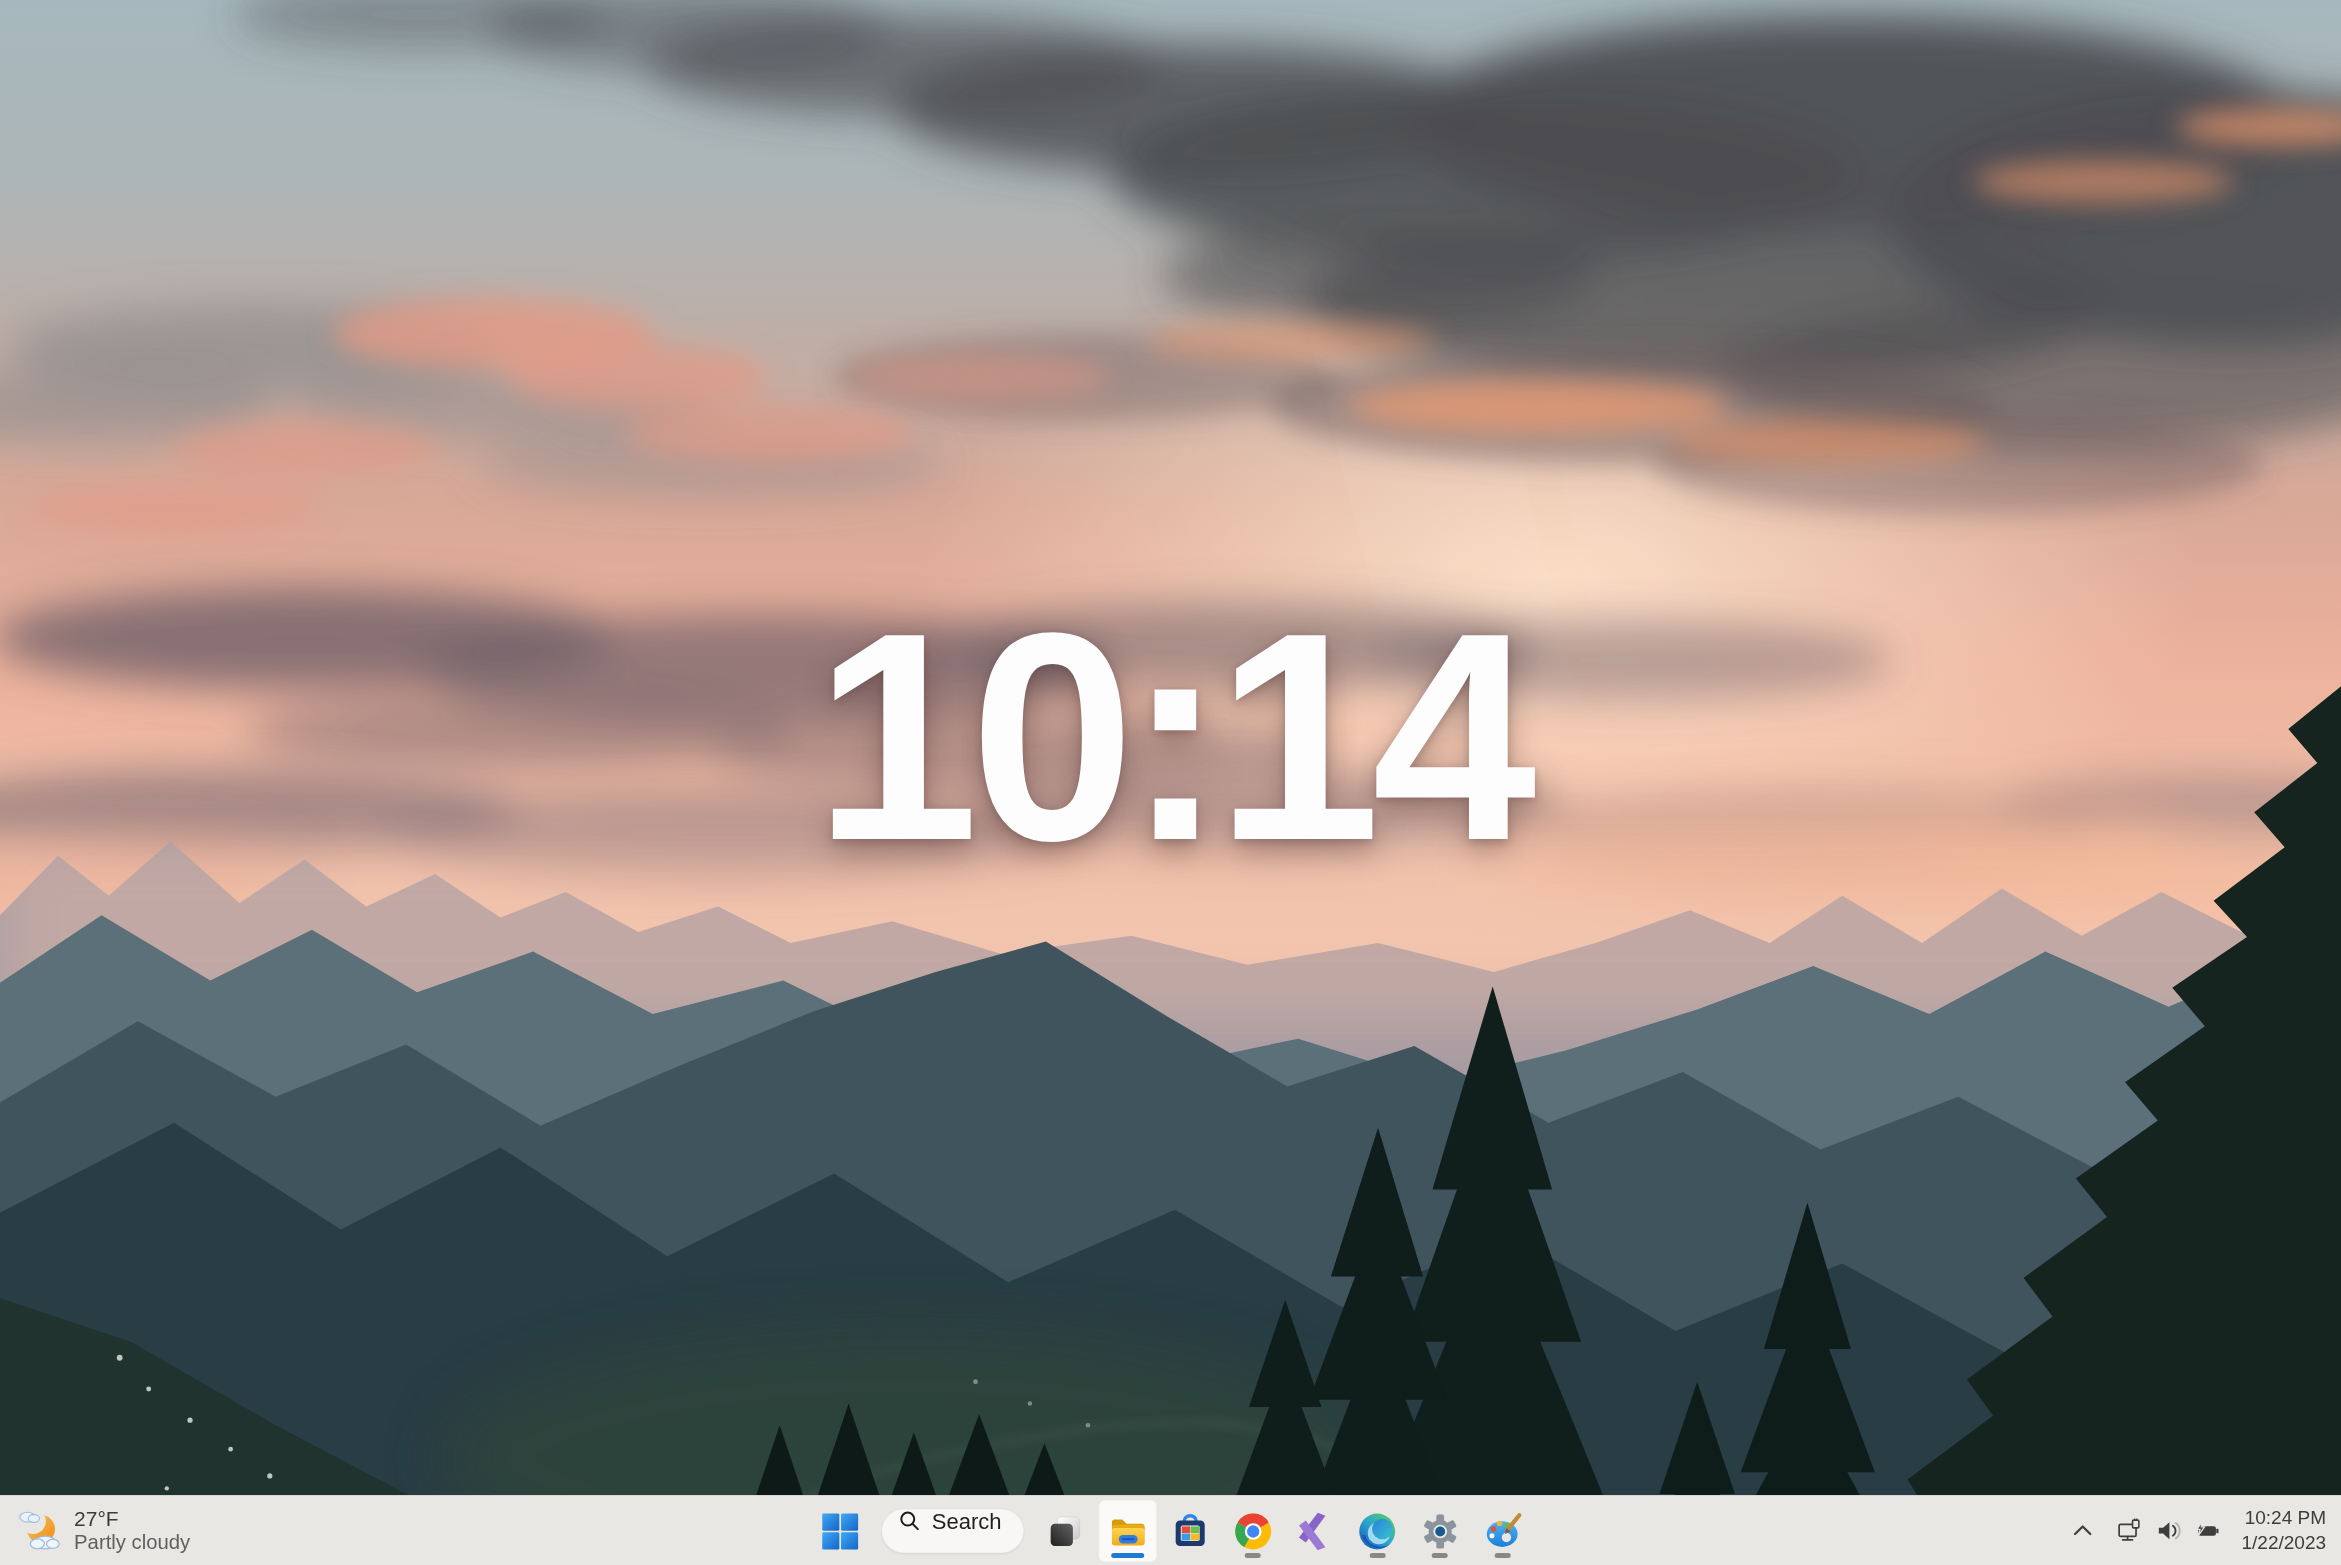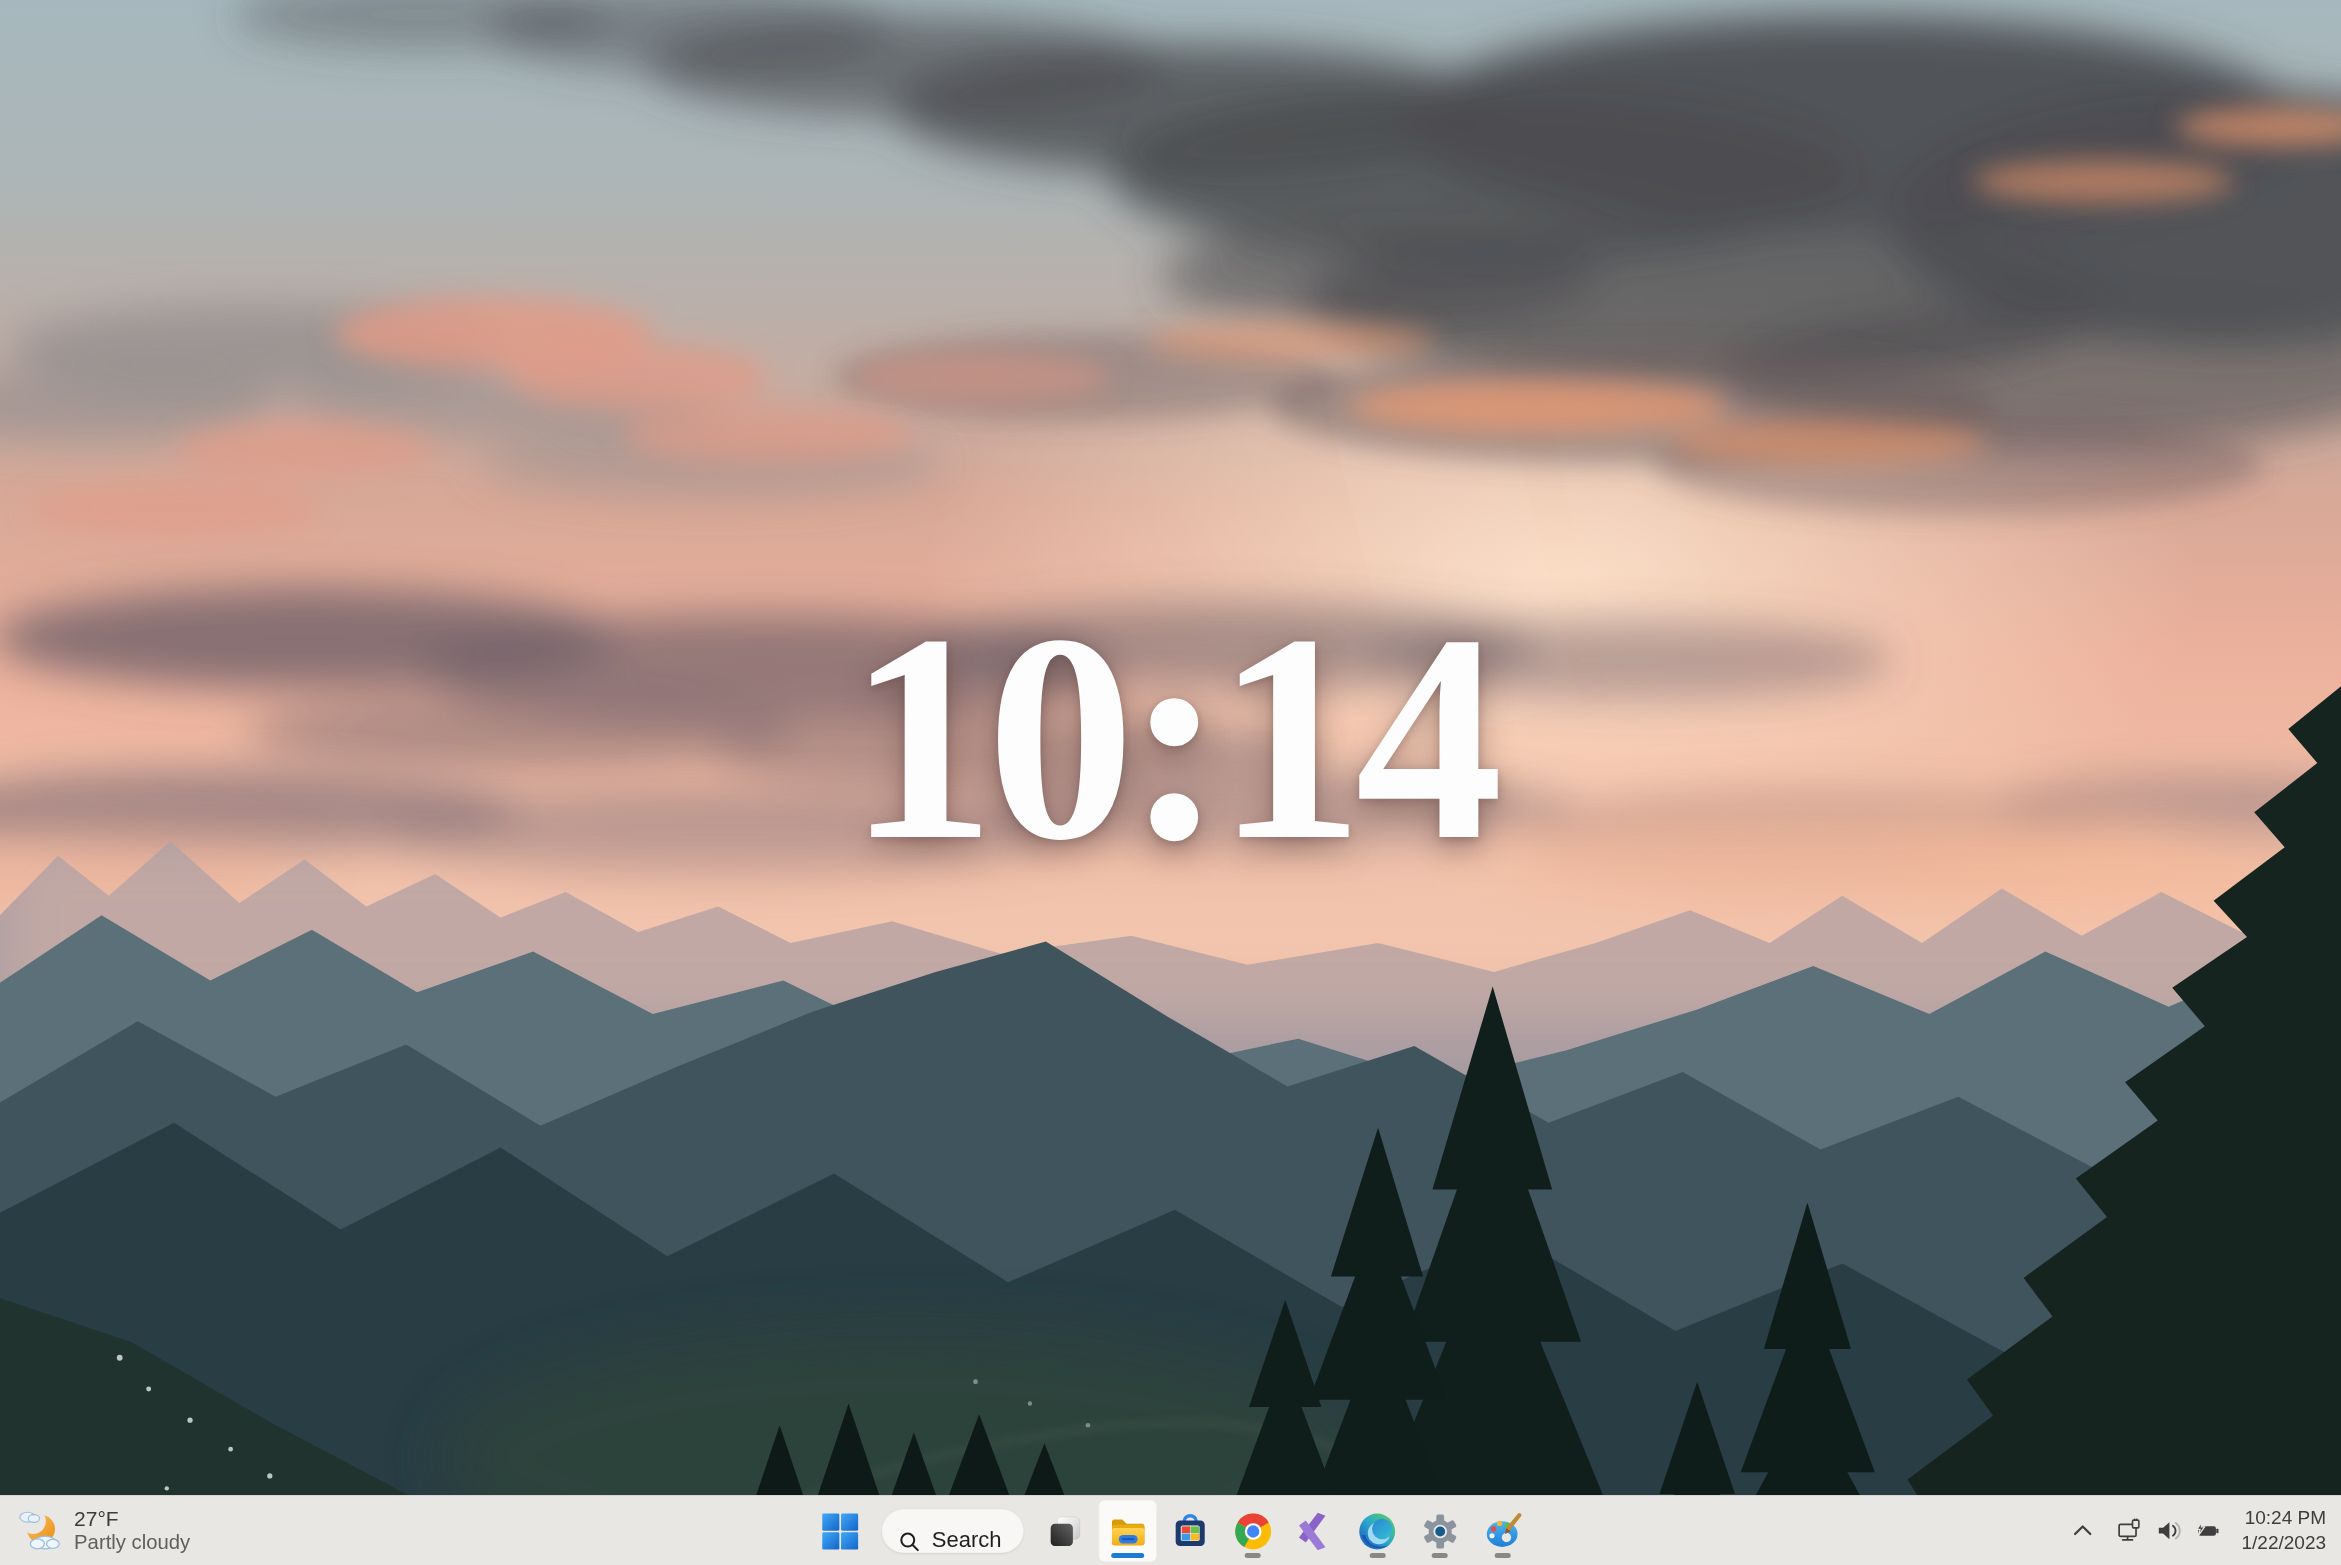--- a/index.html
+++ b/index.html
@@ -2,21 +2,21 @@
 <html style="font-size:11.6px"><head>
 <meta charset="utf-8">
 <style>
   html,body{margin:0;padding:0;background:#000;}
   body{width:2342px;height:1566px;overflow:hidden;font-family:"Liberation Sans",sans-serif;}
   .desktop{position:relative;width:2342px;height:1566px;overflow:hidden;}
   svg.wallpaper{position:absolute;inset:0;display:block;}
 
   
   .clock-row{position:absolute;top:589px;left:0;width:100%;display:flex;justify-content:center;align-items:baseline;
-    font-family:Liberation Serif, serif;font-weight:700;pointer-events:none;}
+    font-family:Liberation Sans, sans-serif;font-weight:700;pointer-events:none;}
   .clock-time{font-size:296px;line-height:1;letter-spacing:-8.7px;color:#fdfdfd;
     text-shadow:0 11.6px 32px rgba(70,45,45,.38),0 2.9px 8.7px rgba(80,50,50,.28);}
   .clock-period{font-size:239px;line-height:1;margin-left:20.3px;letter-spacing:-2.9px;color:rgba(255,255,255,.44);}
   .date-pill{position:absolute;top:873px;left:50%;transform:translateX(-50%);
     background:rgba(74,71,77,.55);border-radius:11.6px;padding:7.3px 26px 11.6px;
     font-family:"DejaVu Serif",serif;font-weight:700;font-size:41px;letter-spacing:1.5px;color:#eceaec;
     text-shadow:0 1.5px 5.8px rgba(0,0,0,.3);white-space:nowrap;}
 
   
   .taskbar{position:absolute;left:0;right:0;bottom:0;height:70px;background:#e9e7e4;
@@ -32,21 +32,21 @@
     display:flex;align-items:center;gap:4.4px;}
   .tb-btn{width:58px;height:62px;display:flex;align-items:center;justify-content:center;
     border-radius:5.8px;position:relative;flex:0 0 auto;}
   .tb-btn svg{width:41px;height:41px;}
   .tb-btn.active{background:#fbfaf8;box-shadow:inset 0 0 0 0.7px rgba(0,0,0,.05);}
   .indicator{display:none;position:absolute;bottom:3.6px;left:50%;transform:translateX(-50%);
     width:16px;height:5.1px;border-radius:2.9px;background:#8a8884;}
   .tb-btn.running .indicator{display:block;}
   .tb-btn.active .indicator{width:33px;background:#1f7ad4;}
   .search-pill{height:44px;margin:0 8.7px;padding:0 22px 0 16px;background:#f8f7f5;border-radius:22px;
-    display:flex;align-items:flex-end;gap:11px;box-shadow:0 0.7px 2.2px rgba(0,0,0,.10),inset 0 0 0 0.7px rgba(0,0,0,.03);
+    display:flex;align-items:flex-start;gap:11px;box-shadow:0 0.7px 2.2px rgba(0,0,0,.10),inset 0 0 0 0.7px rgba(0,0,0,.03);
     font-size:22px;color:#1f1f1f;flex:0 0 auto;}
   .search-pill svg{width:23px;height:23px;}
 
   .tray{position:absolute;right:5.8px;top:0;height:70px;display:flex;align-items:center;gap:5.8px;padding:0 2.9px;}
   .tray-icon{width:33px;height:48px;display:flex;align-items:center;justify-content:center;border-radius:4.4px;}
   .tray-icon svg{width:25.4px;height:25.4px;}
   .tray-icon.chev{margin-right:10.2px;width:29px;}
   .tray-clock{text-align:right;font-size:19px;color:#3d3d3d;line-height:1.3;padding:2.9px 7.3px;border-radius:4.4px;margin-left:4.4px;}
 </style>
 </head>

